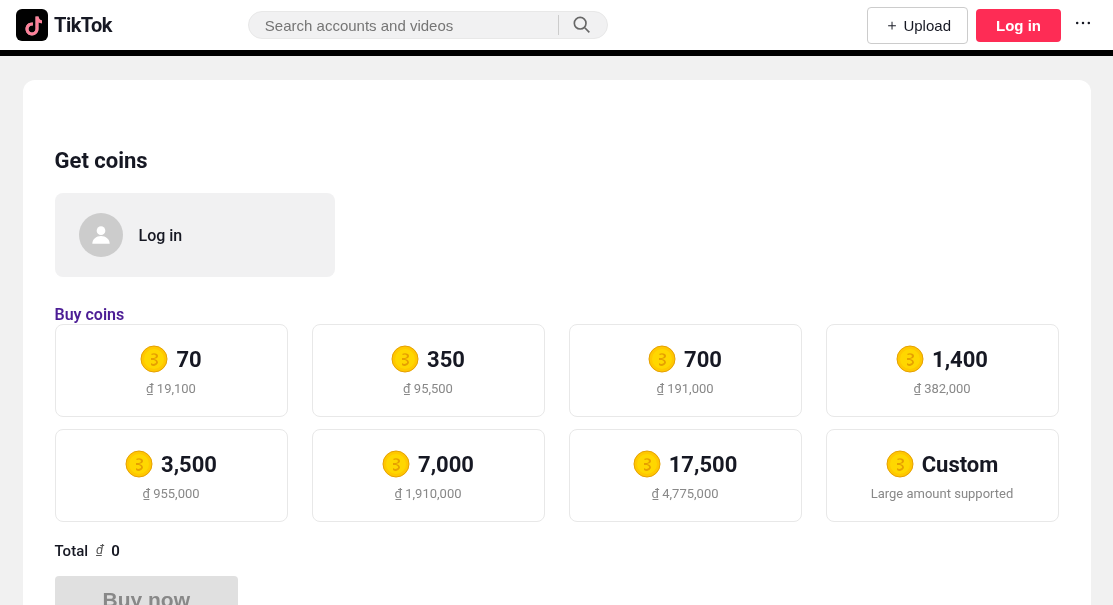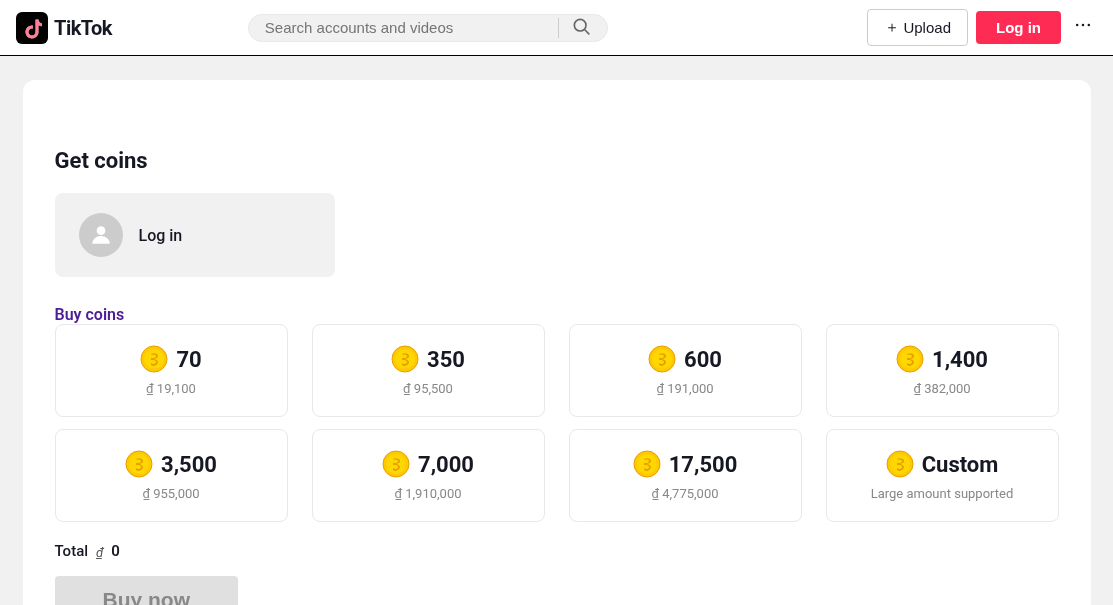--- a/index.html
+++ b/index.html
@@ -5,21 +5,21 @@
     * { box-sizing: border-box; margin: 0; padding: 0; }
     body { font-family: -apple-system, BlinkMacSystemFont, 'Segoe UI', Roboto, sans-serif; background: #f1f1f1; color: #161823; }
 
     
     .header {
       display: flex;
       align-items: center;
       background: #fff;
       height: 56px;
       padding: 0 16px;
-      border-bottom: 1px solid #000000;
+      border-bottom: 6px solid #000000;
       gap: 12px;
       position: sticky;
       top: 0;
       z-index: 100;
     }
     .logo-area {
       display: flex;
       align-items: center;
       gap: 6px;
       text-decoration: none;
@@ -187,21 +187,21 @@
       color: #161823;
     }
     .coin-price {
       font-size: 13px;
       color: #888;
     }
 
     
     .total-row {
       display: flex;
-      align-items: flex-end;
+      align-items: flex-start;
       gap: 8px;
       margin-top: 20px;
       font-size: 15px;
       color: #161823;
     }
     .total-label { font-weight: 500; }
     .total-value { font-weight: 600; }
     .buy-now-btn {
       display: block;
       margin-top: 16px;
@@ -295,21 +295,21 @@
           </div>
           <div class="coin-price">₫ 95,500</div>
         </div>
         <div class="coin-card">
           <div class="coin-top">
             <svg width="28" height="28" viewBox="0 0 28 28" xmlns="http://www.w3.org/2000/svg">
       <circle cx="14" cy="14" r="13" fill="#FFC800" stroke="#E6A000" stroke-width="1"></circle>
       <circle cx="14" cy="14" r="10" fill="#FFD700"></circle>
       <path d="M11 9 Q14 7.5 17 9 Q19 11 17 13 Q14 14 14 14 Q18 14.5 18 18 Q16 21 14 21 Q12 21 11 20 L11 18 Q13 19.5 15 18.5 Q17 17.5 15.5 16 Q14 15 14 15 L11 15 L11 13 L14 13 Q16 12.5 16 11 Q15.5 9.5 14 9.5 Q12.5 9.5 12 10 L11 9 Z" fill="#E6A000"></path>
     </svg>
-            <span class="coin-amount">600</span>
+            <span class="coin-amount">700</span>
           </div>
           <div class="coin-price">₫ 191,000</div>
         </div>
         <div class="coin-card">
           <div class="coin-top">
             <svg width="28" height="28" viewBox="0 0 28 28" xmlns="http://www.w3.org/2000/svg">
       <circle cx="14" cy="14" r="13" fill="#FFC800" stroke="#E6A000" stroke-width="1"></circle>
       <circle cx="14" cy="14" r="10" fill="#FFD700"></circle>
       <path d="M11 9 Q14 7.5 17 9 Q19 11 17 13 Q14 14 14 14 Q18 14.5 18 18 Q16 21 14 21 Q12 21 11 20 L11 18 Q13 19.5 15 18.5 Q17 17.5 15.5 16 Q14 15 14 15 L11 15 L11 13 L14 13 Q16 12.5 16 11 Q15.5 9.5 14 9.5 Q12.5 9.5 12 10 L11 9 Z" fill="#E6A000"></path>
     </svg>

